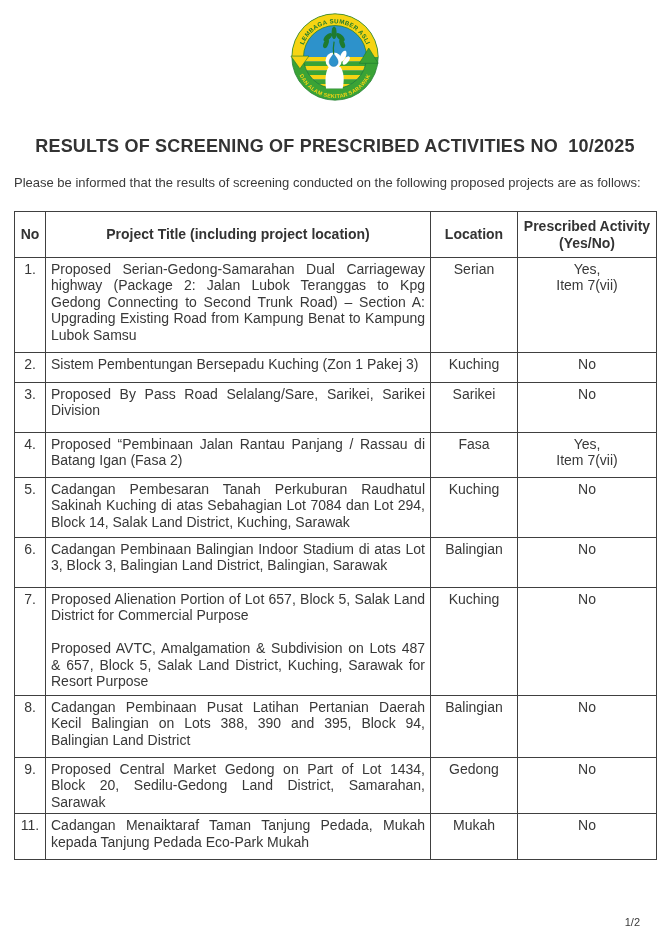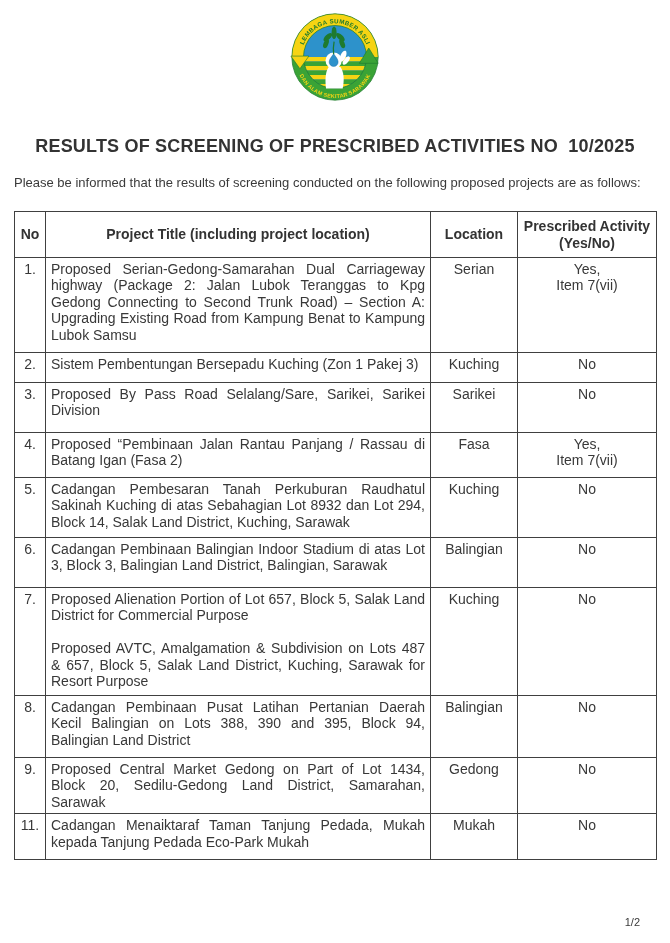--- a/index.html
+++ b/index.html
@@ -178,21 +178,21 @@
       </tr>
       <tr class="h-r4">
         <td class="cell-no">4.</td>
         <td class="cell-title">Proposed “Pembinaan Jalan Rantau Panjang / Rassau di Batang Igan (Fasa 2)</td>
         <td class="cell-loc">Fasa</td>
         <td class="cell-act">Yes,
 Item 7(vii)</td>
       </tr>
       <tr class="h-r5">
         <td class="cell-no">5.</td>
-        <td class="cell-title">Cadangan Pembesaran Tanah Perkuburan Raudhatul Sakinah Kuching di atas Sebahagian Lot 8932 dan Lot 294, Block 14, Salak Land District, Kuching, Sarawak</td>
+        <td class="cell-title">Cadangan Pembesaran Tanah Perkuburan Raudhatul Sakinah Kuching di atas Sebahagian Lot 7084 dan Lot 294, Block 14, Salak Land District, Kuching, Sarawak</td>
         <td class="cell-loc">Kuching</td>
         <td class="cell-act">No</td>
       </tr>
       <tr class="h-r6">
         <td class="cell-no">6.</td>
         <td class="cell-title">Cadangan Pembinaan Balingian Indoor Stadium di atas Lot 3, Block 3, Balingian Land District, Balingian, Sarawak</td>
         <td class="cell-loc">Balingian</td>
         <td class="cell-act">No</td>
       </tr>
       <tr class="h-r7">

